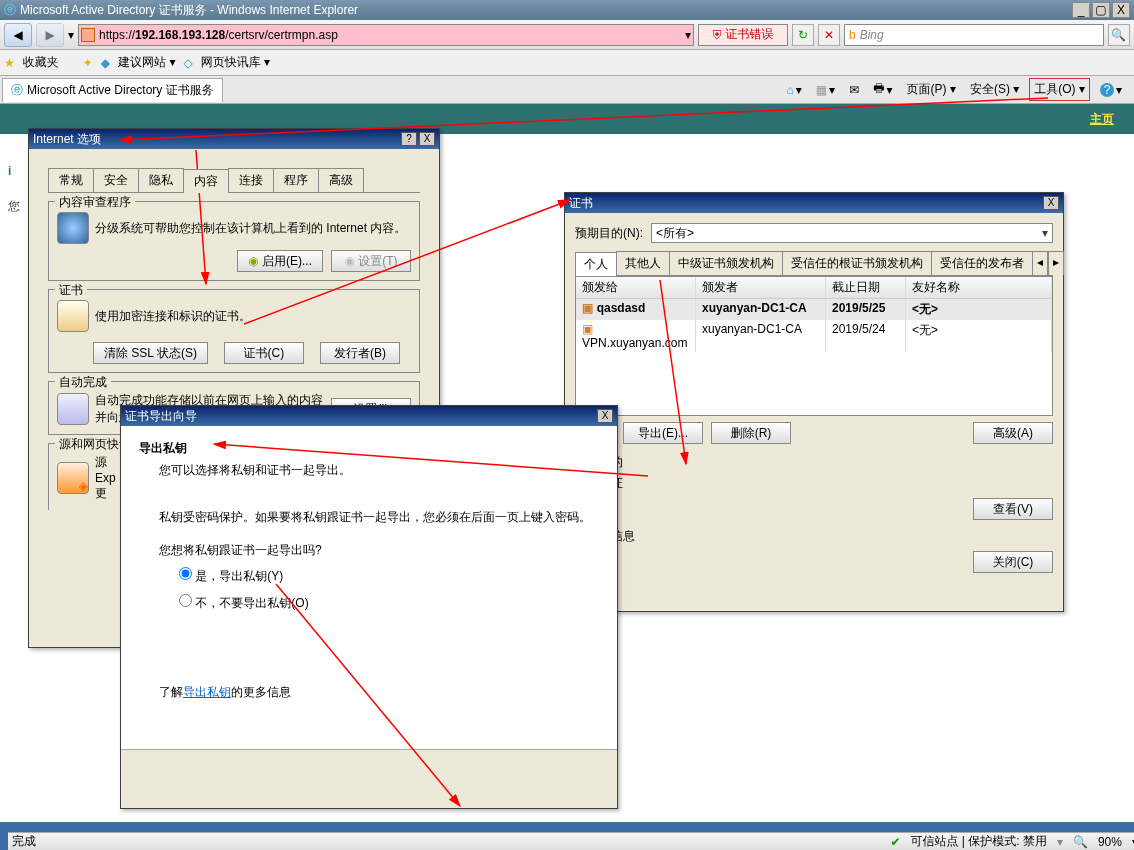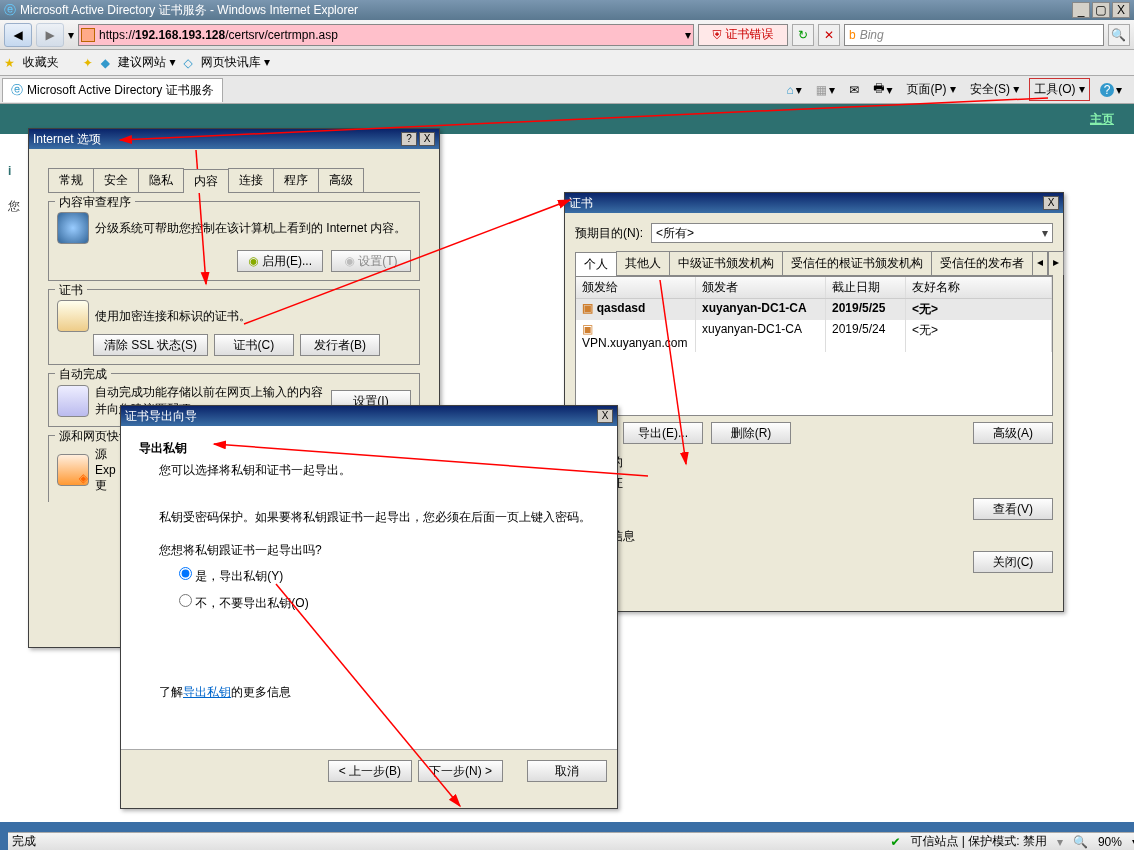--- a/index.html
+++ b/index.html
@@ -28,21 +28,21 @@
 
 
 .tab-row { position: absolute; left: 0; top: 76px; width: 1134px; height: 28px; background: #e8e8e8; border-bottom: 1px solid #aaa; display: flex; align-items: center; }
 .page-tab { height: 24px; padding: 0 8px; background: #fff; border: 1px solid #aaa; border-bottom: none; display: flex; align-items: center; gap: 4px; margin-left: 2px; }
 .menu-items { margin-left: auto; display: flex; align-items: center; gap: 6px; padding-right: 8px; }
 .menu-items .mi { padding: 2px 4px; display: flex; align-items: center; gap: 2px; }
 .menu-items .mi.box { border: 1px solid #c33; }
 
 
 .page-band { position: absolute; left: 0; top: 104px; width: 1134px; height: 30px; background: #2d7070; color: #fff; display: flex; align-items: center; justify-content: flex-end; padding-right: 20px; }
-.page-band a { color: #86efac; text-decoration: underline; font-weight: bold; }
+.page-band a { color: #fde047; text-decoration: underline; font-weight: bold; }
 .page-below { position: absolute; left: 0; top: 134px; width: 1134px; height: 688px; background: #fff; }
 .page-below .sideletter { position: absolute; left: 8px; color: #2d7070; font-weight: bold; }
 
 
 .status-bar { position: absolute; left: 8px; top: 832px; width: 1134px; height: 18px; background: linear-gradient(#f5f5f5, #e0e0e0); border-top: 1px solid #aaa; display: flex; align-items: center; padding: 0 4px; gap: 10px; }
 .status-bar .right { margin-left: auto; display: flex; align-items: center; gap: 10px; }
 
 
 .dialog { position: absolute; border: 1px solid #404040; background: #ece9d8; box-shadow: 2px 2px 4px rgba(0,0,0,0.3); }
 .dialog .title { height: 20px; background: linear-gradient(#0a246a, #3a6ea5); color: #fff; display: flex; align-items: center; padding: 0 4px; justify-content: space-between; }
@@ -217,21 +217,21 @@
         <div class="btn disabled"><span style="color:#bbb;">◉</span> <span>设置(T)</span></div>
       </div>
     </div>
 
     <div class="group">
       <div class="glabel">证书</div>
       <div class="row">
         <div class="icon-box" style="background:linear-gradient(#ffe,#ec8);"></div>
         <div style="flex:1;">使用加密连接和标识的证书。</div>
       </div>
-      <div class="row" style="justify-content:flex-start; margin-top:2px; margin-left:36px; gap:6px;">
+      <div class="row" style="justify-content:flex-start; margin-top:10px; margin-left:36px; gap:16px;">
         <div class="btn">清除 SSL 状态(S)</div>
         <div class="btn">证书(C)</div>
         <div class="btn">发行者(B)</div>
       </div>
     </div>
 
     <div class="group">
       <div class="glabel">自动完成</div>
       <div class="row">
         <div class="icon-box" style="background:linear-gradient(#eef,#bbe);"></div>
@@ -343,26 +343,20 @@
       <div class="indent" style="margin-left:40px; margin-top:6px;">
         <label><input type="radio" checked="" style=""> <span>是，导出私钥(Y)</span></label>
       </div>
       <div class="indent" style="margin-left:40px; margin-top:8px;">
         <label><input type="radio" style=""> <span>不，不要导出私钥(O)</span></label>
       </div>
       <br><br><br><br><br>
       <div class="indent">
         <span>了解</span><a class="link">导出私钥</a><span>的更多信息</span>
       </div>
-    </div>
-    <div class="btnbar">
-      <div class="btn">&lt; 上一步(B)</div>
-      <div class="btn">下一步(N) &gt;</div>
-      <div style="width:12px;"></div>
-      <div class="btn">取消</div>
     </div>
   </div>
 </div>
 
 <div class="status-bar">
   <span>完成</span>
   <div class="right">
     <span style="color:#090;">✔</span>
     <span>可信站点 | 保护模式: 禁用</span>
     <span style="color:#888;">▾</span>

